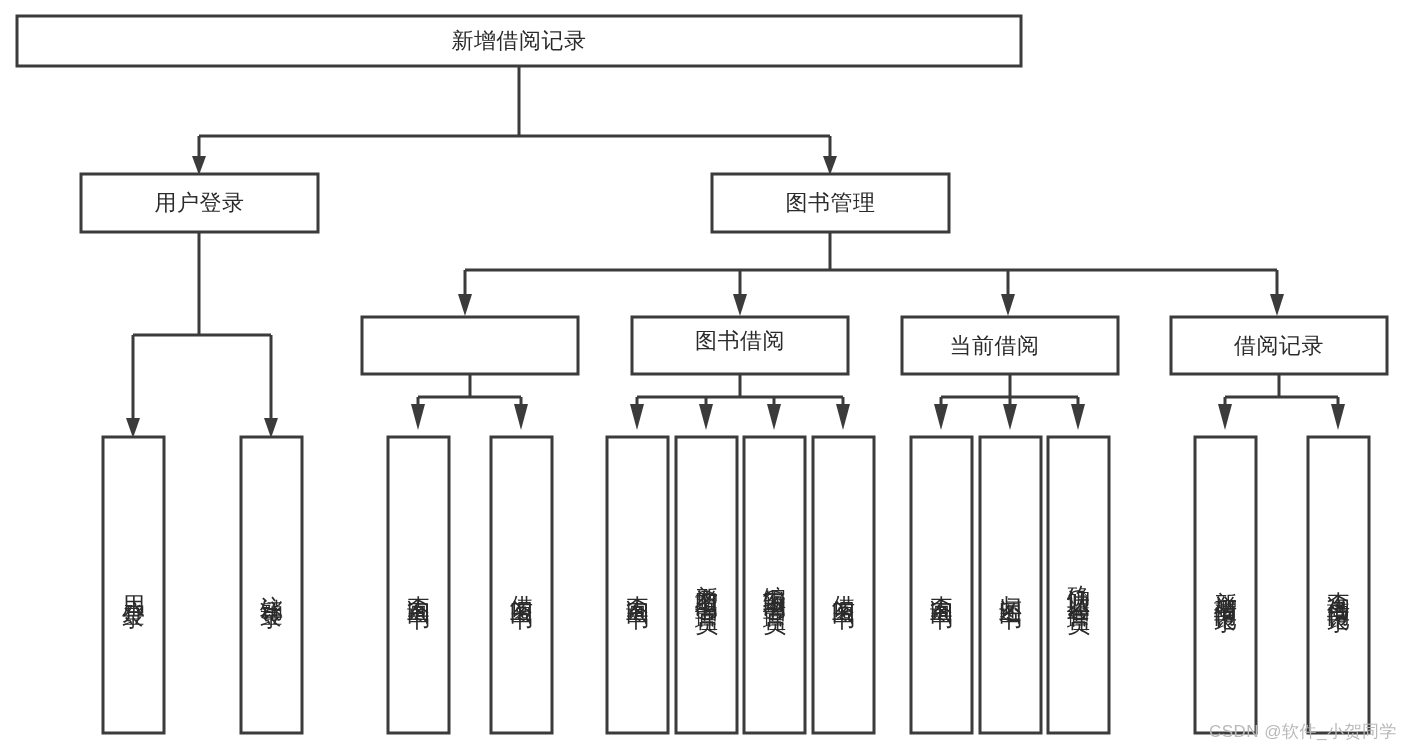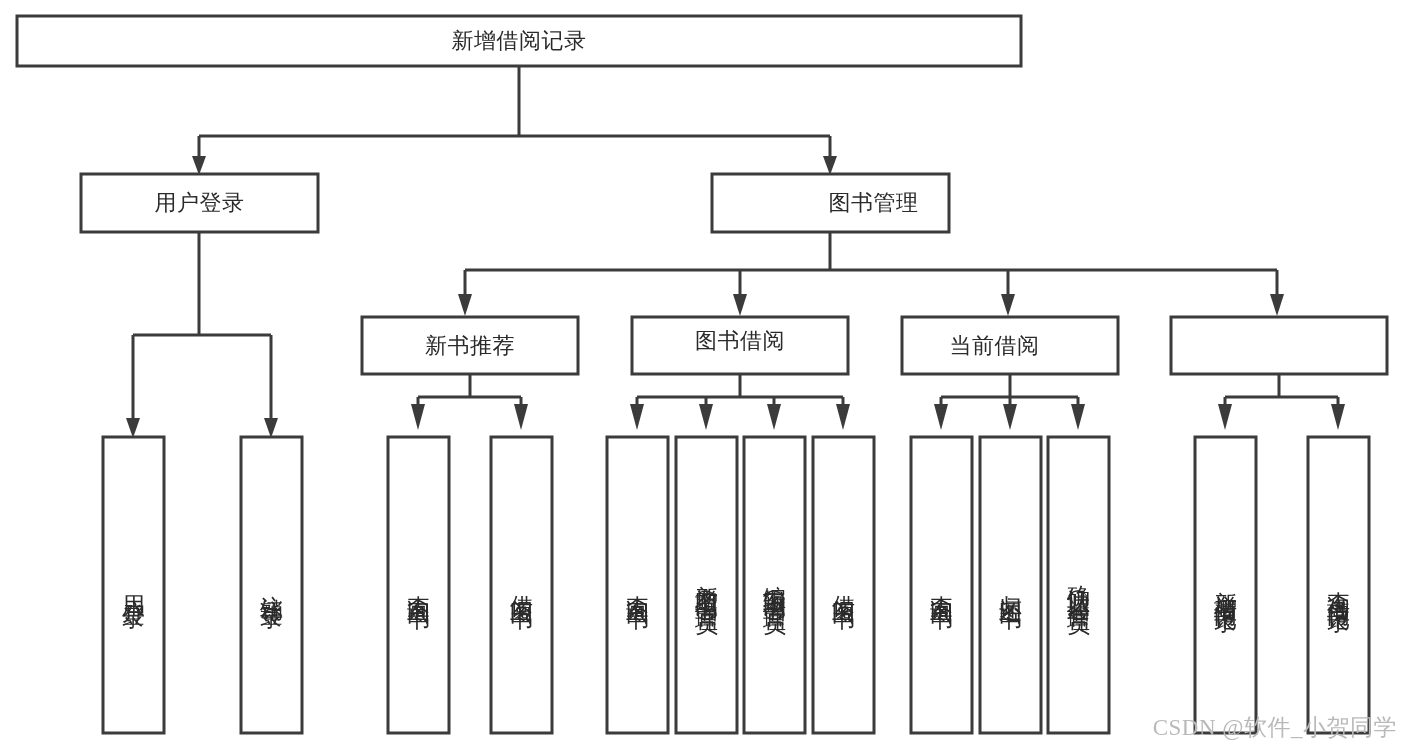--- a/index.html
+++ b/index.html
@@ -58,22 +58,22 @@
     writing-mode: vertical-rl;
     text-orientation: upright;
     font-size: 23px;
     letter-spacing: 4px;
     line-height: 1;
   }
   .watermark {
     position: absolute;
     right: 8px;
     bottom: 4px;
-    font-family: Liberation Serif, serif;
-    font-size: 23px;
+    font-family: Liberation Sans, sans-serif;
+    font-size: 17px;
     color: #b9b9b9;
     white-space: nowrap;
     letter-spacing: 0.5px;
   }
 </style>
 </head>
 <body>
 
 <div id="diagram-root">
 
@@ -170,25 +170,25 @@
       <rect class="node-box" x="1048" y="437" width="61" height="296"></rect>
 
       <rect class="node-box" x="1195" y="437" width="61" height="296"></rect>
       <rect class="node-box" x="1308" y="437" width="61" height="296"></rect>
     </g>
   </svg>
 
   <div class="node-label" style="left:17px; top:16px; width:1004px; height:50px;">新增借阅记录</div>
 
   <div class="node-label" style="left:81px; top:174px; width:237px; height:58px;">用户登录</div>
-  <div class="node-label" style="left:712px; top:174px; width:237px; height:58px;padding-left:43px;">图书管理</div>
-
-  <div class="node-label" style="left:362px; top:317px; width:216px; height:57px;">新书推荐</div>
+  <div class="node-label" style="left:712px; top:174px; width:237px; height:58px;">图书管理</div>
+
   <div class="node-label" style="left:632px; top:317px; width:216px; height:47px;">图书借阅</div>
   <div class="node-label" style="left:902px; top:317px; width:185px; height:57px;">当前借阅</div>
+  <div class="node-label" style="left:1171px; top:317px; width:216px; height:57px;">借阅记录</div>
 
   <div class="node-label vertical" style="left:103px; top:437px; width:61px; height:296px;">用户登录</div>
   <div class="node-label vertical" style="left:241px; top:437px; width:61px; height:296px;">注销登录</div>
 
   <div class="node-label vertical" style="left:388px; top:437px; width:61px; height:296px;">查询图书</div>
   <div class="node-label vertical" style="left:491px; top:437px; width:61px; height:296px;">借阅图书</div>
 
   <div class="node-label vertical" style="left:607px; top:437px; width:61px; height:296px;">查询图书</div>
   <div class="node-label vertical" style="left:676px; top:437px; width:61px; height:296px;">新增图书（管理员）</div>
   <div class="node-label vertical" style="left:744px; top:437px; width:61px; height:296px;">编辑图书（管理员）</div>

